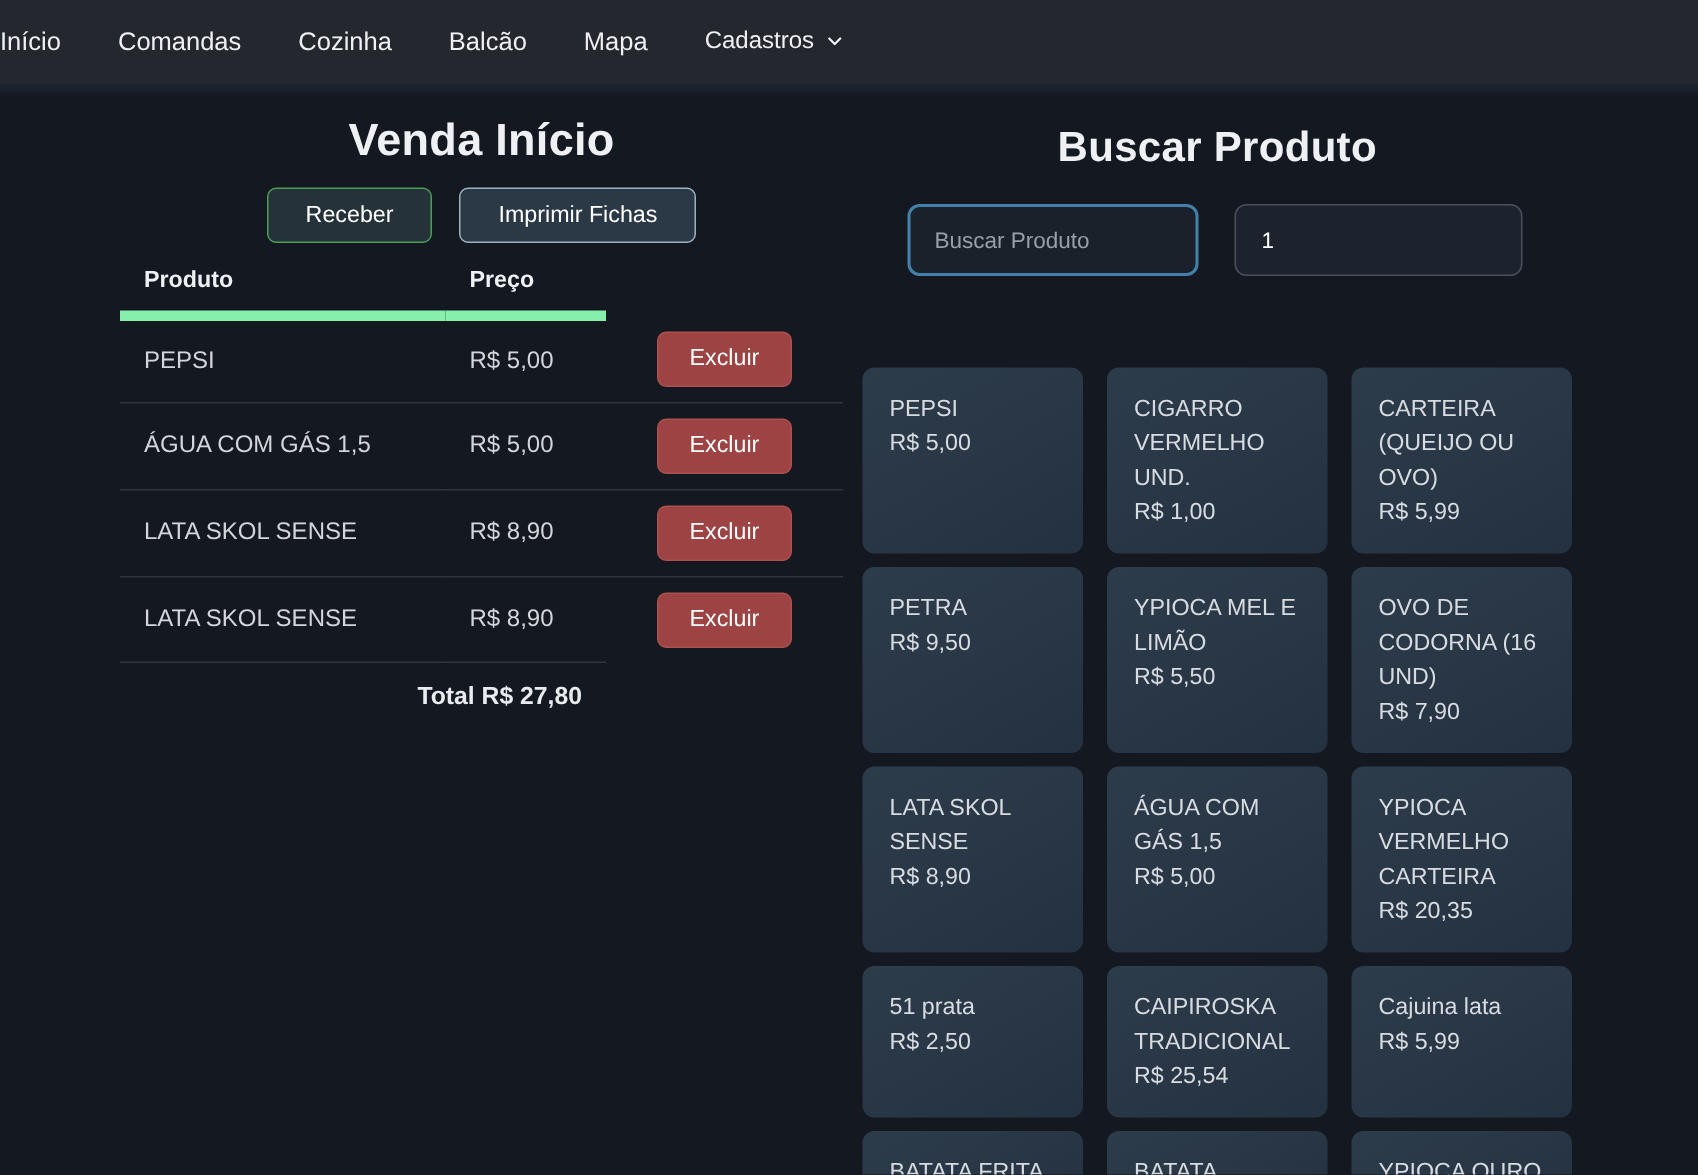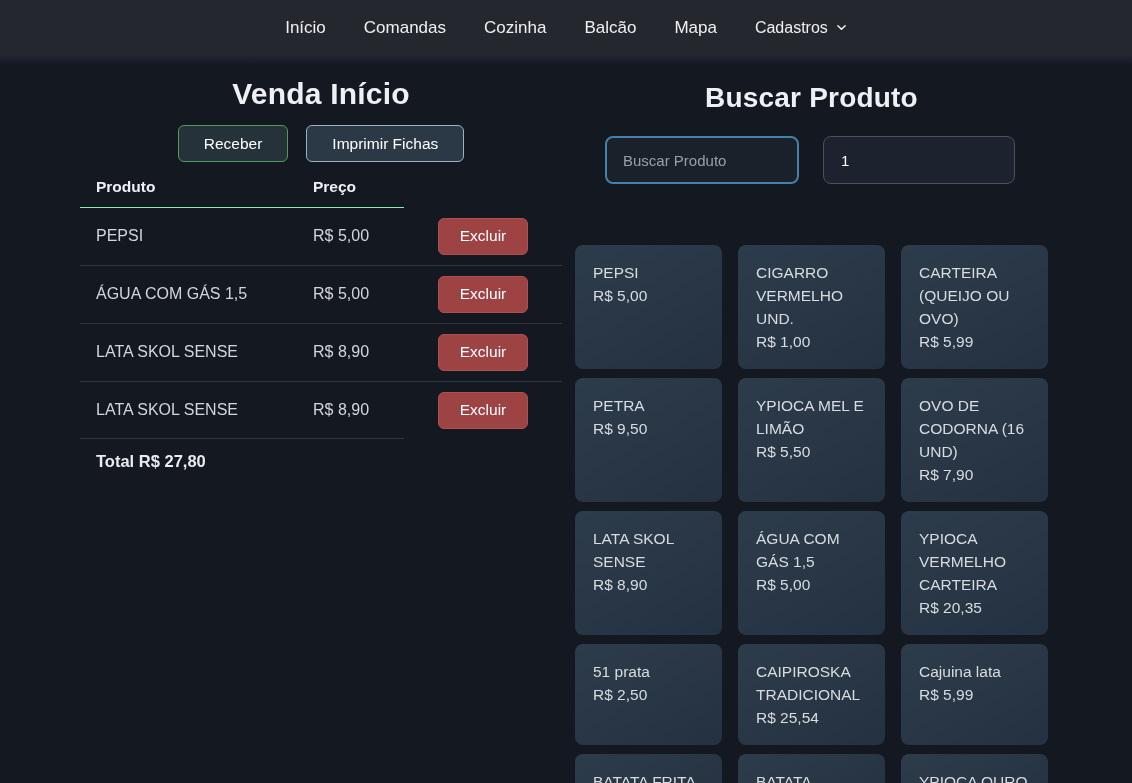--- a/index.html
+++ b/index.html
@@ -14,21 +14,21 @@
   }
   *{box-sizing:border-box;margin:0;padding:0;}
   html,body{width:1132px;height:783px;overflow:hidden;}
   body{
     font-family:"Liberation Sans","DejaVu Sans",sans-serif;
     background:var(--page-bg); color:var(--text);
   }
   
   nav{
     height:55px; background:var(--navbar-bg);
-    display:flex; align-items:center; justify-content:center;
+    display:flex; align-items:center; justify-content:flex-start;
     gap:38px; 
   }
   nav a{
     color:var(--text); text-decoration:none; font-size:17px; cursor:pointer;
   }
   .dropdown-toggle{display:inline-flex;align-items:center;gap:8px;font-size:16px;}
   .chev{width:11px;height:11px;display:inline-block;}
   .glow{height:10px;background:linear-gradient(to bottom, rgba(110,130,160,0.14), rgba(110,130,160,0));}
   
   main{display:flex;align-items:flex-start;}
@@ -44,32 +44,32 @@
     font-family:inherit; font-size:15.5px; color:#fff; cursor:pointer;
     height:37px; border-radius:6px; padding:0 25px;
   }
   .btn-receive{background:var(--btn-bg-green); border:1px solid var(--success-border);}
   .btn-print{background:var(--btn-bg-light); border:1px solid var(--outline-border);}
   table{border-collapse:collapse; width:482px; margin-top:8px;}
   th{
     text-align:left; font-size:15.5px; font-weight:700; color:var(--text);
     padding:8px 16px 11px 16px;
   }
-  th.c-prod, th.c-price{border-bottom:1px solid #86efac;}
+  th.c-prod, th.c-price{border-bottom:7px solid #86efac;}
   col.c1{width:217px;} col.c2{width:107px;} col.c3{width:158px;}
   td{font-size:16px; color:var(--table-text); padding:17px 16px; vertical-align:middle;}
   tbody tr:not(:last-child) td{border-bottom:1px solid var(--separator);}
   tbody tr:last-child td.c-prod, tbody tr:last-child td.c-price{border-bottom:1px solid var(--separator);}
   td.c-act{text-align:center; padding:10px 0;}
   .btn-del{
     font-family:inherit; font-size:15.5px; color:#fff; cursor:pointer;
     background:var(--danger); border:1px solid var(--danger-border);
     border-radius:6px; height:37px; padding:0 21px;
   }
-  tfoot td{padding:13px 16px 12px 16px; text-align:left;
+  tfoot td{padding:13px 16px 12px 16px; text-align:right;
     font-weight:700; font-size:16.5px; color:#e9ebee;}
   
   .right-panel h2{
     margin-top:17px; font-size:28px; font-weight:800; letter-spacing:.2px;
     text-align:center; color:var(--text);
   }
   .inputs-row{display:flex; gap:24px; margin-top:22px; margin-left:30px;}
   .search-input{
     width:194px; height:48px; border-radius:8px;
     background:var(--input-bg); border:2px solid var(--search-border);

